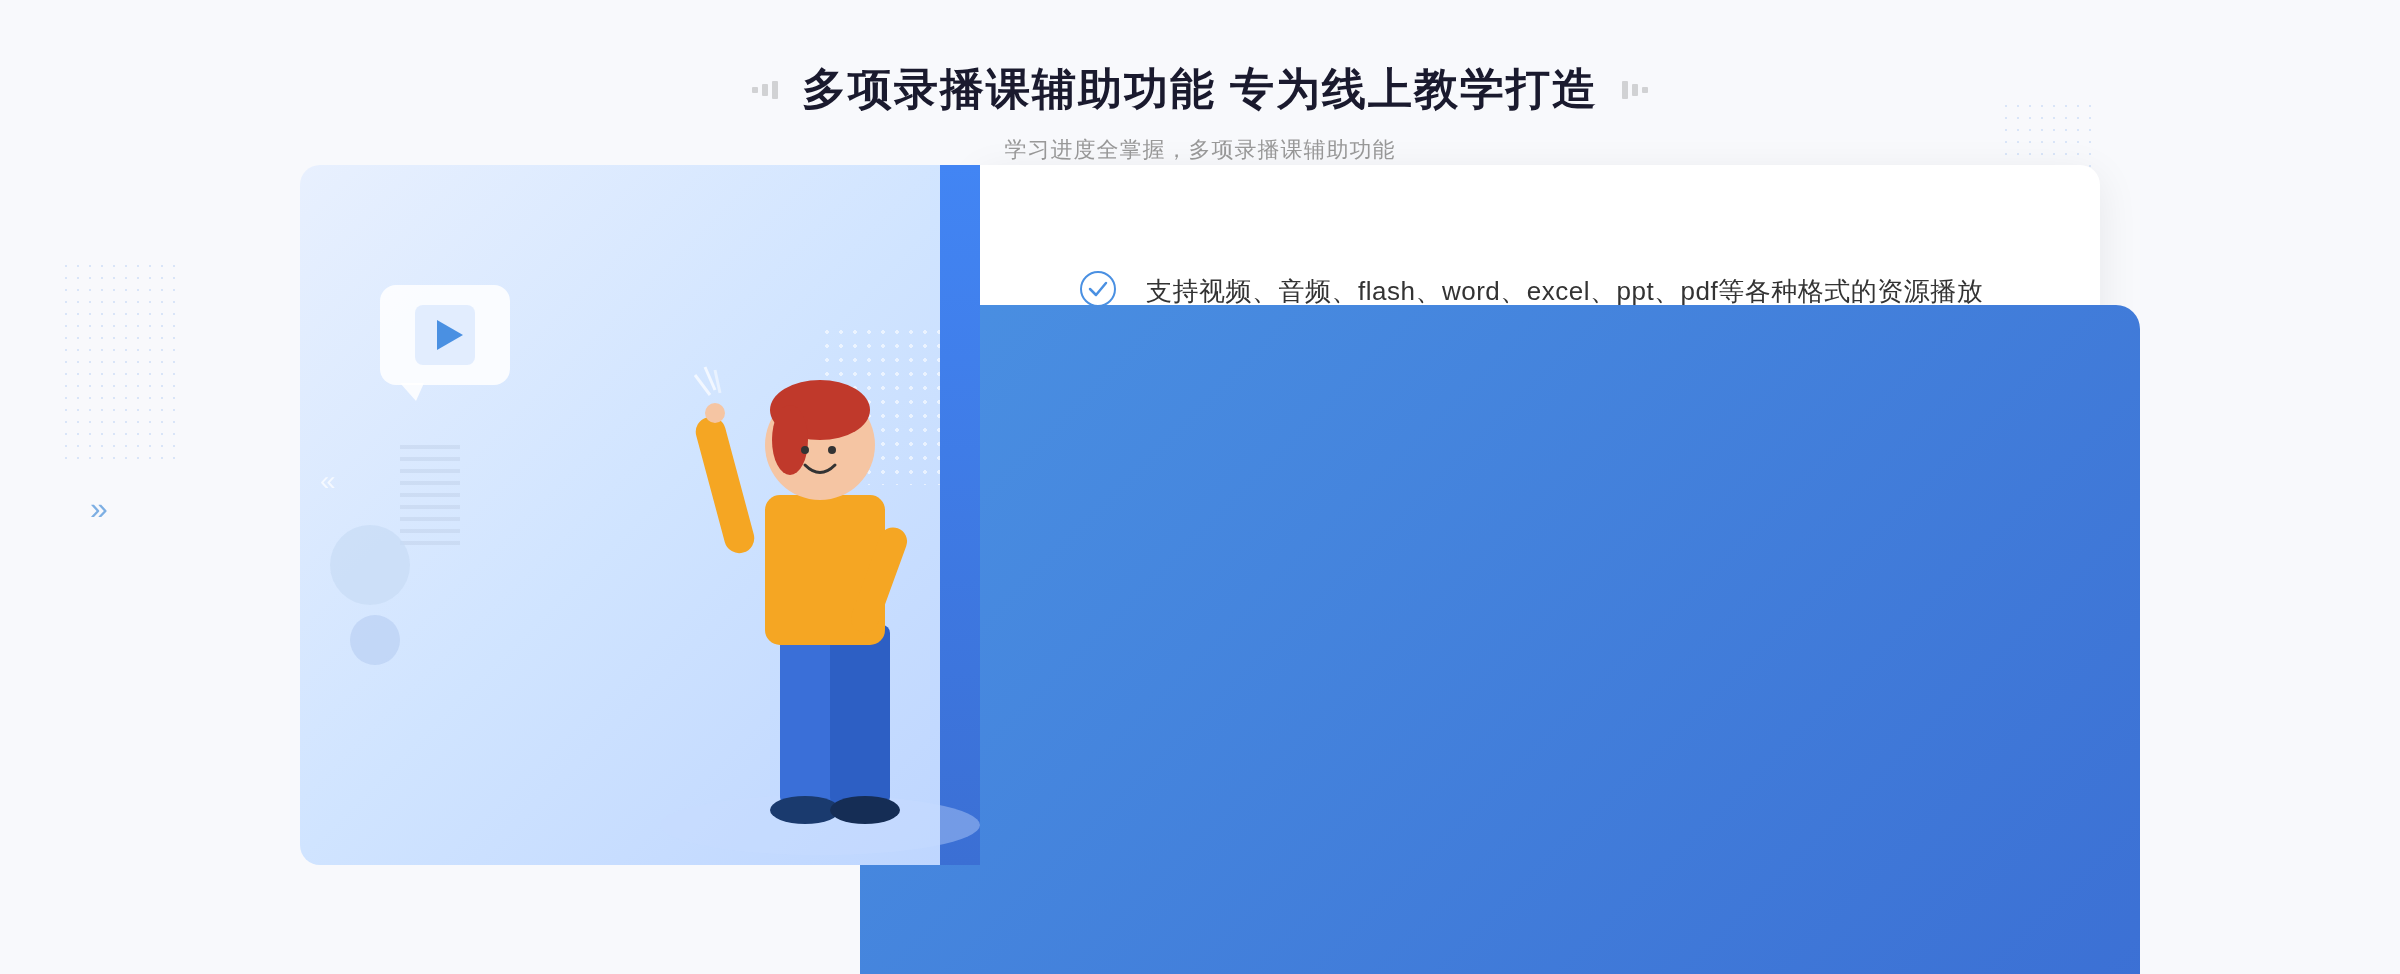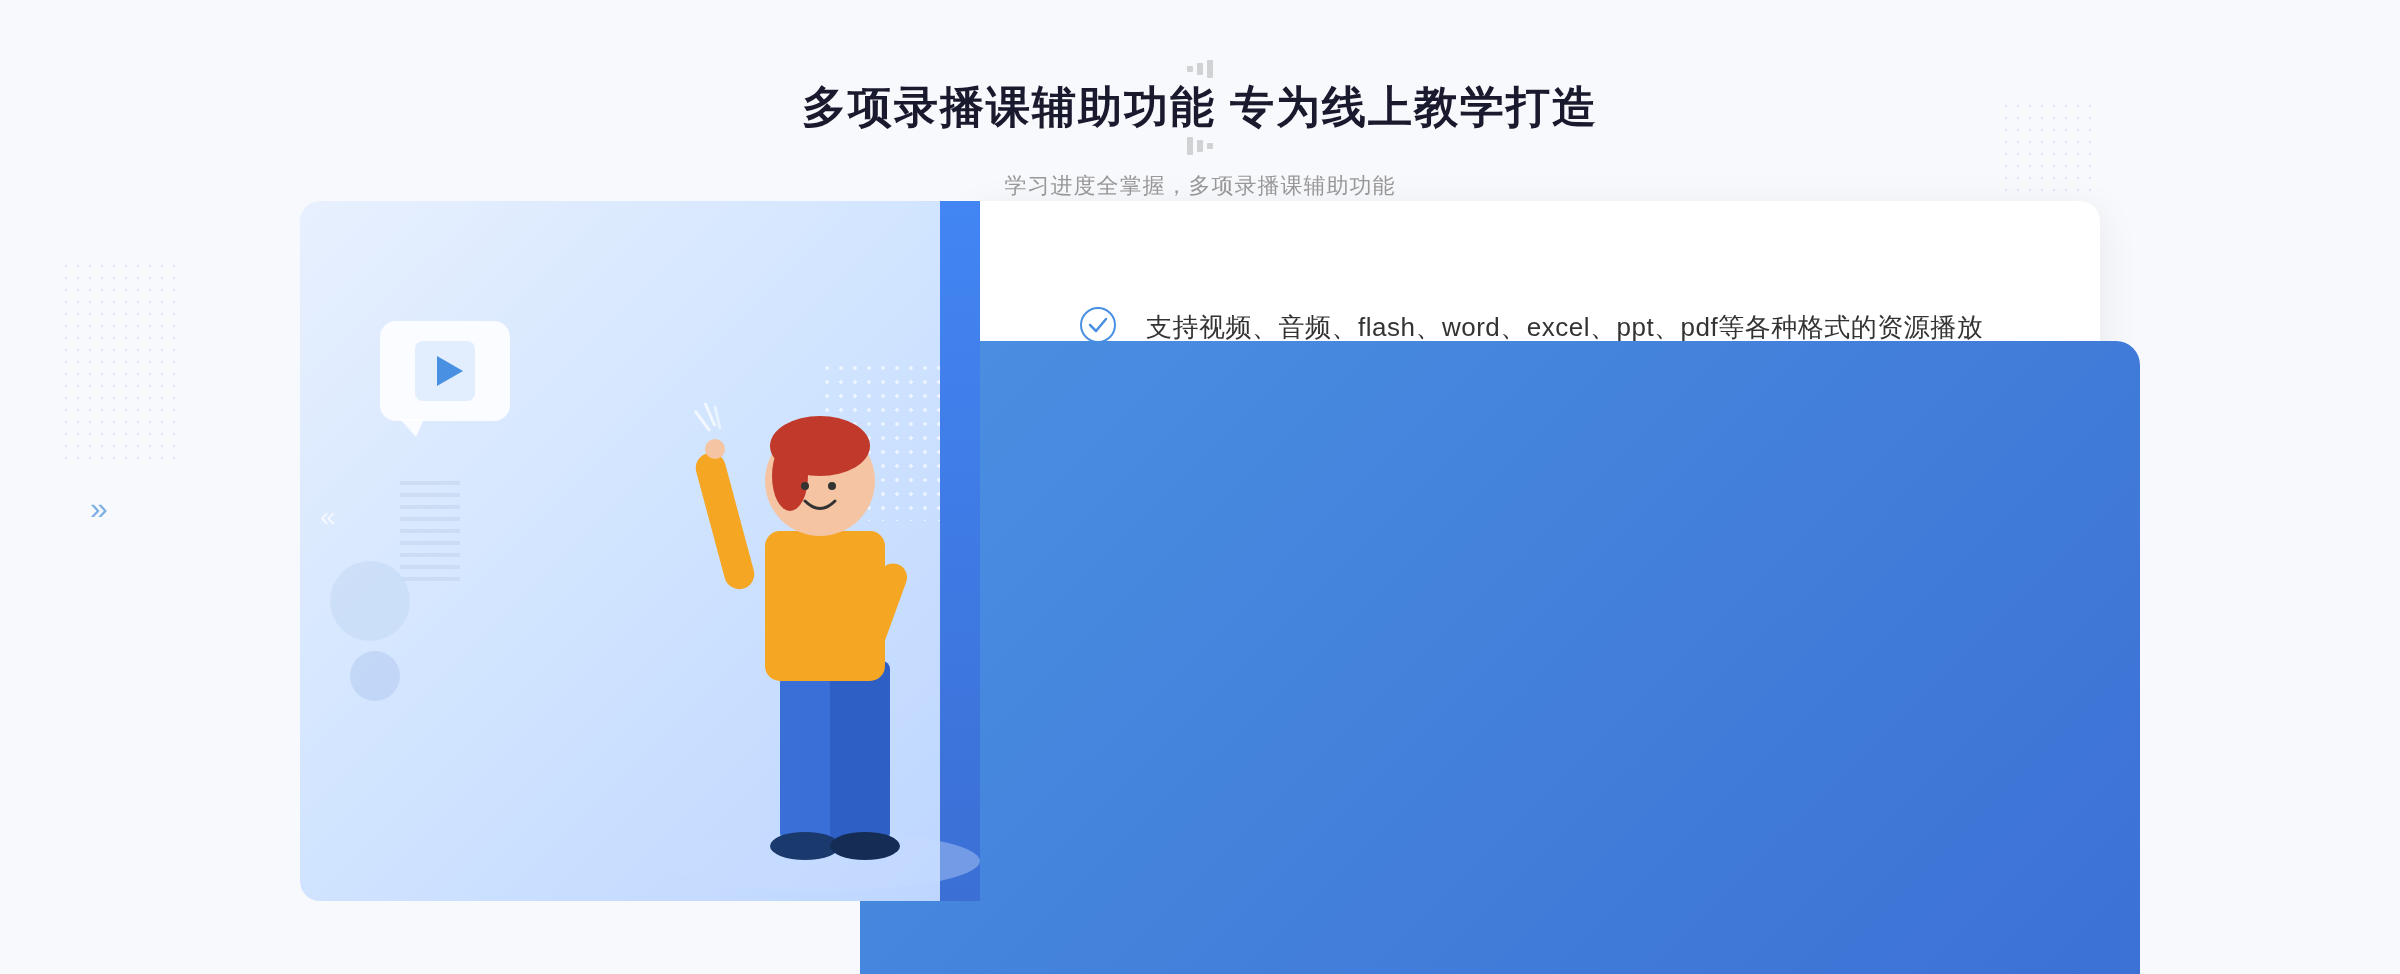--- a/index.html
+++ b/index.html
@@ -64,21 +64,21 @@
     .header-section {
       margin-top: 60px;
       text-align: center;
       position: relative;
     }
 
     .header-section .title-row {
       display: flex;
       align-items: center;
       justify-content: center;
-      flex-direction: column;
+      gap: 24px;
     }
 
     .title-decorators {
       display: flex;
       align-items: center;
       gap: 4px;
       opacity: 0.4;
     }
 
     .title-decorators span {

